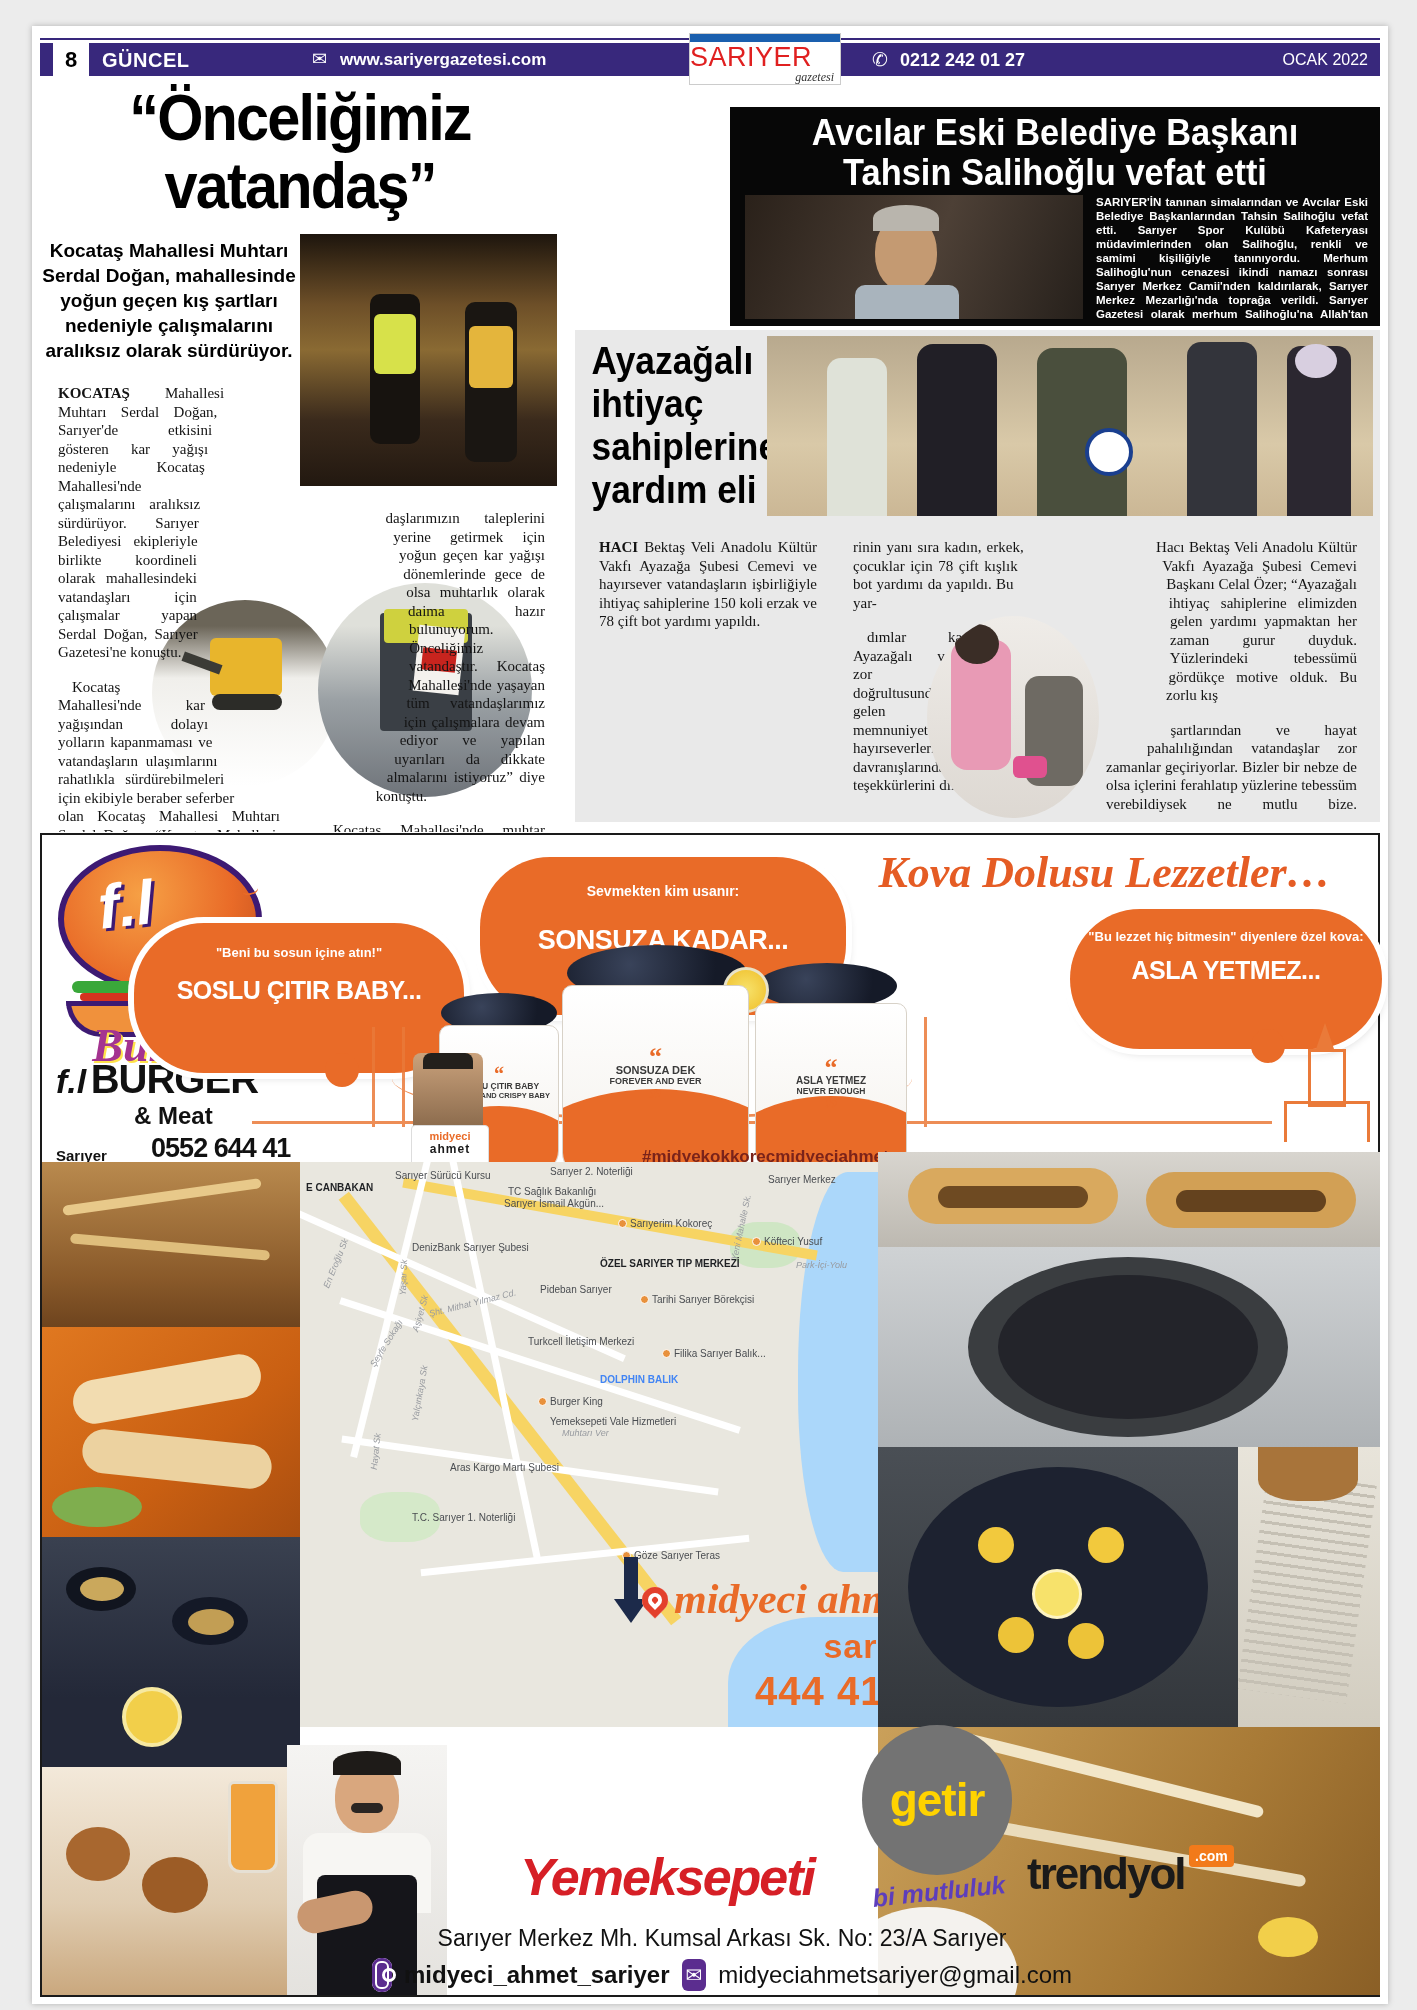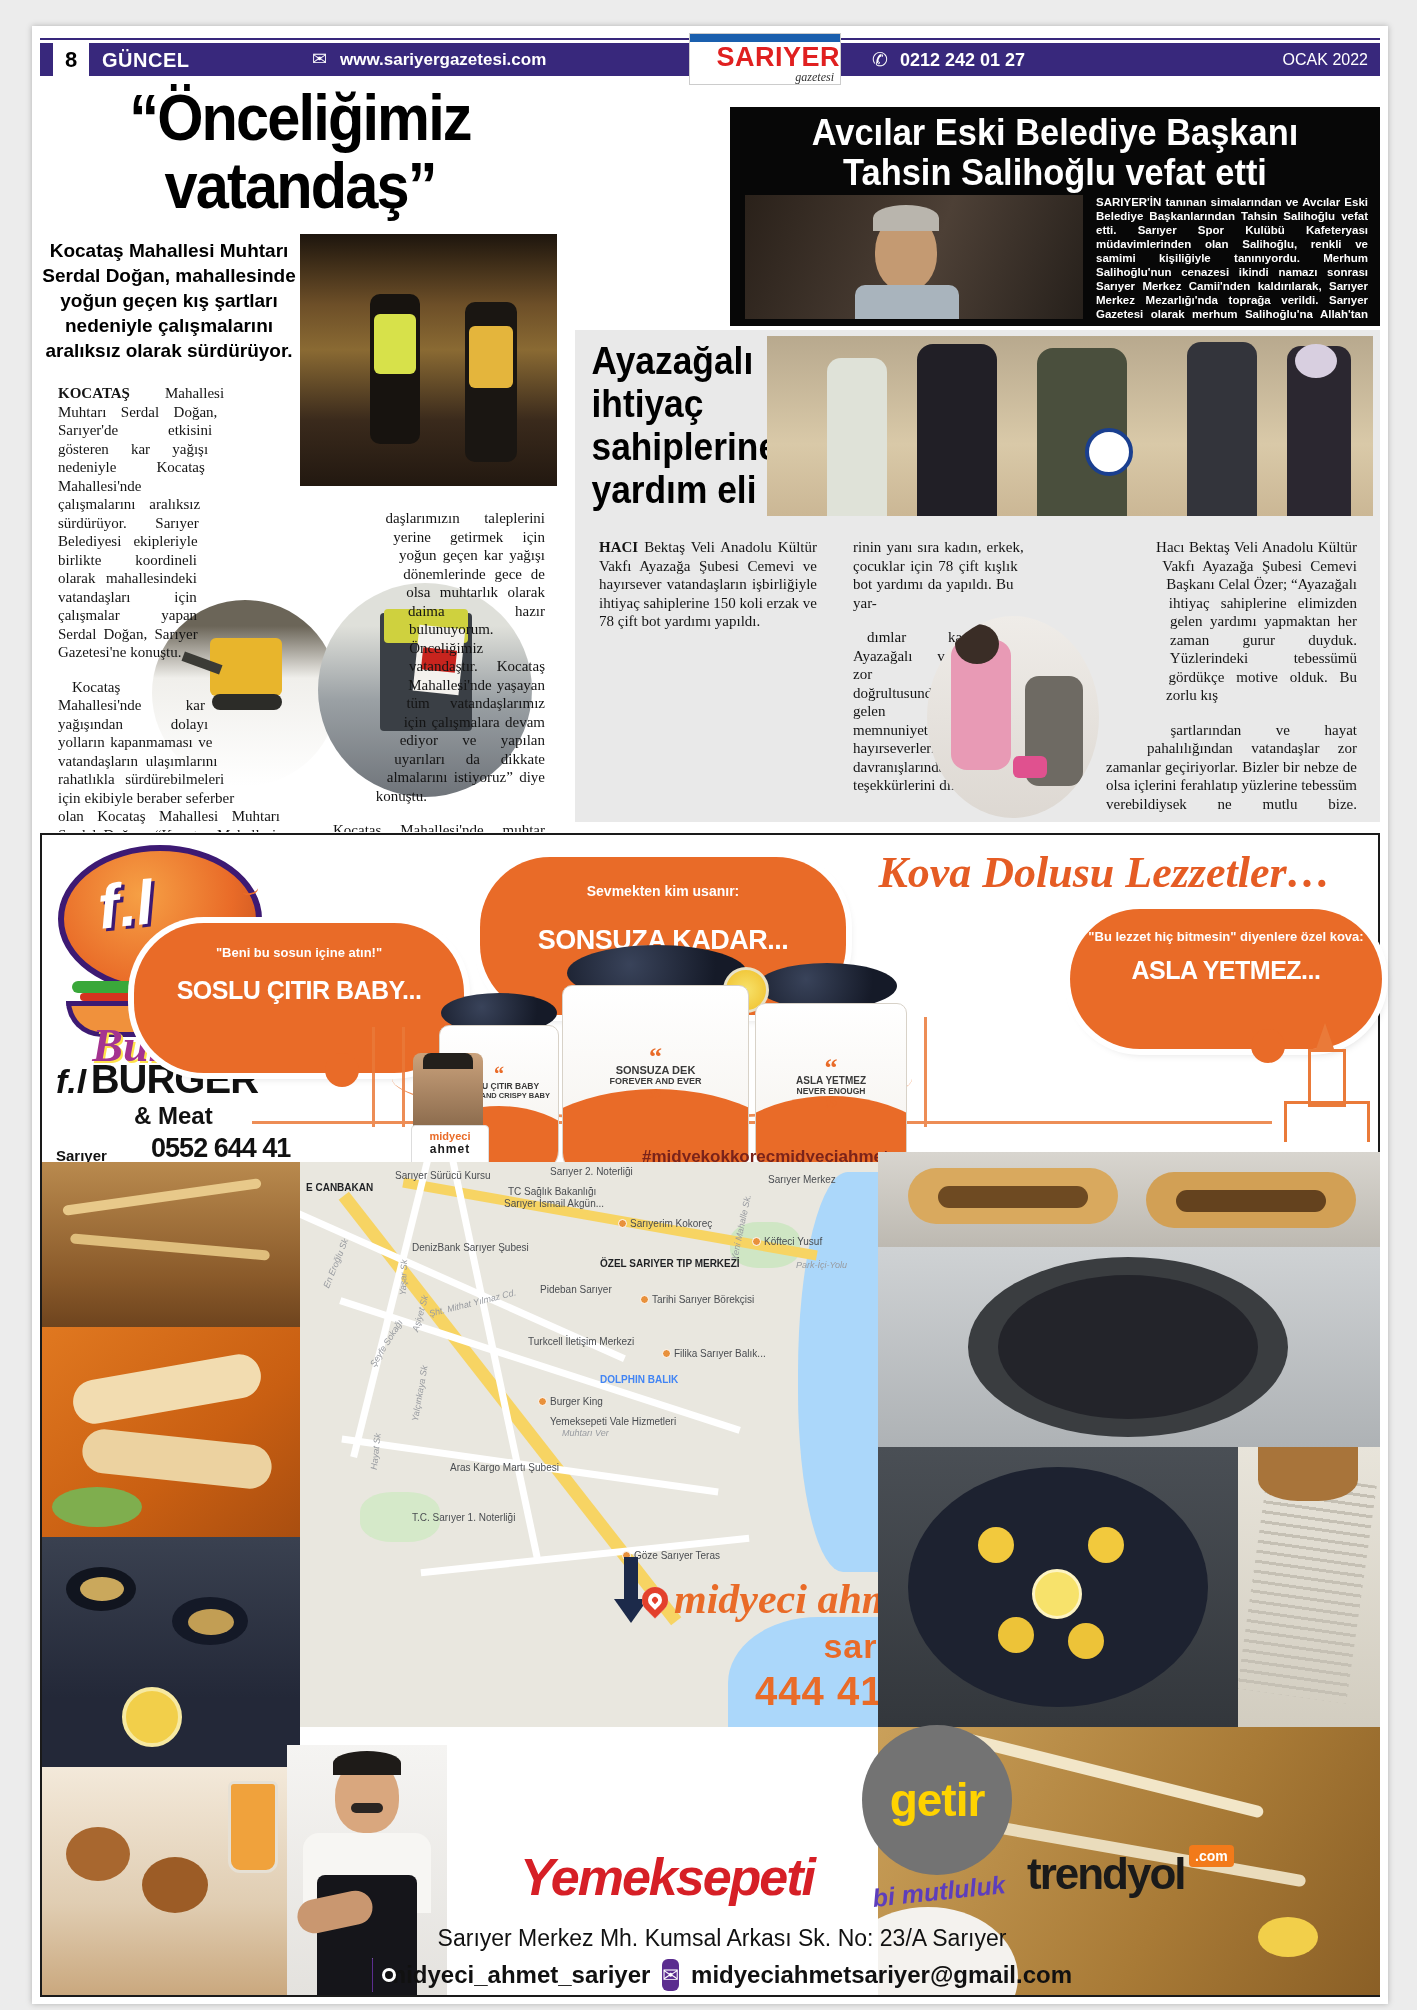--- a/index.html
+++ b/index.html
@@ -45,21 +45,21 @@
   <div class="abs" style="left:40px;top:38px;width:1340px;height:2px;background:#38287c;"></div>
   <div id="hbar" class="abs" style="left:40px;top:43px;width:1340px;height:33px;">
     <div class="abs" style="left:13px;top:0;width:36px;height:33px;background:#fff;color:#000;font-weight:900;font-size:22px;text-align:center;line-height:33px;">
       <span>8</span>
     </div>
     <div class="abs hb-txt" style="left:62px;top:6px;font-size:20px;letter-spacing:.5px;">GÜNCEL</div>
     <span class="abs" style="left:272px;top:5px;color:#fff;font-size:18px;">✉</span>
     <div class="abs hb-txt" style="left:300px;top:7px;font-size:17px;">www.sariyergazetesi.com</div>
     <div class="abs" style="left:650px;top:-9px;width:150px;height:50px;background:#fff;box-shadow:0 0 0 1px #ccc;">
       <div class="abs" style="left:0;top:0;width:100%;height:8px;background:#1a5fae;"></div>
-      <div class="abs" style="left:0;top:8px;width:100%;text-align:right;color:#e02020;font-weight:700;font-size:27px;letter-spacing:.5px;">SARIYER</div>
+      <div class="abs" style="left:0;top:8px;width:100%;text-align:left;color:#e02020;font-weight:400;font-size:27px;letter-spacing:.5px;">SARIYER</div>
       <div class="abs" style="right:6px;top:36px;font-family:'Liberation Serif',serif;font-style:italic;font-size:12px;color:#333;">gazetesi</div>
     </div>
     <span class="abs" style="left:832px;top:5px;color:#fff;font-size:19px;">✆</span>
     <div class="abs hb-txt" style="left:860px;top:7px;font-size:18px;">0212 242 01 27</div>
     <div class="abs" style="right:12px;top:8px;color:#fff;font-size:16px;">OCAK 2022</div>
   </div>
 
   <div class="abs hl cond" style="left:40px;top:84px;width:520px;text-align:center;font-size:64px;line-height:68px;letter-spacing:-2px;">“Önceliğimiz</div>
   <div class="abs hl cond" style="left:40px;top:152px;width:520px;text-align:center;font-size:64px;line-height:68px;letter-spacing:-2px;">vatandaş”</div>
   <div class="abs" style="left:42px;top:238px;width:254px;font-weight:bold;font-size:19px;line-height:25px;text-align:center;color:#000;">Kocataş Mahallesi Muhtarı Serdal Doğan, mahallesinde yoğun geçen kış şartları nedeniyle çalışmalarını aralıksız olarak sürdürüyor.</div>
@@ -363,16 +363,16 @@
       <span style="display:inline-block;vertical-align:top;margin-top:-4px;background:#f27a1a;color:#fff;font-weight:bold;font-size:14px;padding:3px 6px;border-radius:4px;">.com</span>
     </div>
 
     <div class="abs" style="left:330px;top:1090px;width:700px;text-align:center;font-size:23px;color:#111;">Sarıyer Merkez Mh. Kumsal Arkası Sk. No: 23/A Sarıyer</div>
     <div class="abs" style="left:330px;top:1120px;width:700px;height:40px;display:flex;align-items:center;justify-content:center;gap:12px;">
       <span style="display:inline-block;width:34px;height:34px;background:#5b2d8f;border-radius:9px;position:relative;box-shadow:inset 0 0 0 3px #5b2d8f, inset 0 0 0 5px #fff;">
         <span style="position:absolute;left:10px;top:10px;width:14px;height:14px;border:3px solid #fff;border-radius:50%;box-sizing:border-box;"></span>
       </span>
       <span style="font-weight:900;font-size:24px;color:#111;">midyeci_ahmet_sariyer</span>
       <span style="display:inline-block;width:42px;height:32px;background:#5b2d8f;border-radius:6px;color:#fff;text-align:center;line-height:32px;font-size:20px;">✉</span>
-      <span style="font-weight:700;font-size:24px;color:#111;">midyeciahmetsariyer@gmail.com</span>
+      <span style="font-weight:400;font-size:24px;color:#111;">midyeciahmetsariyer@gmail.com</span>
     </div>
   </div>
 </div>
 
 </body></html>

